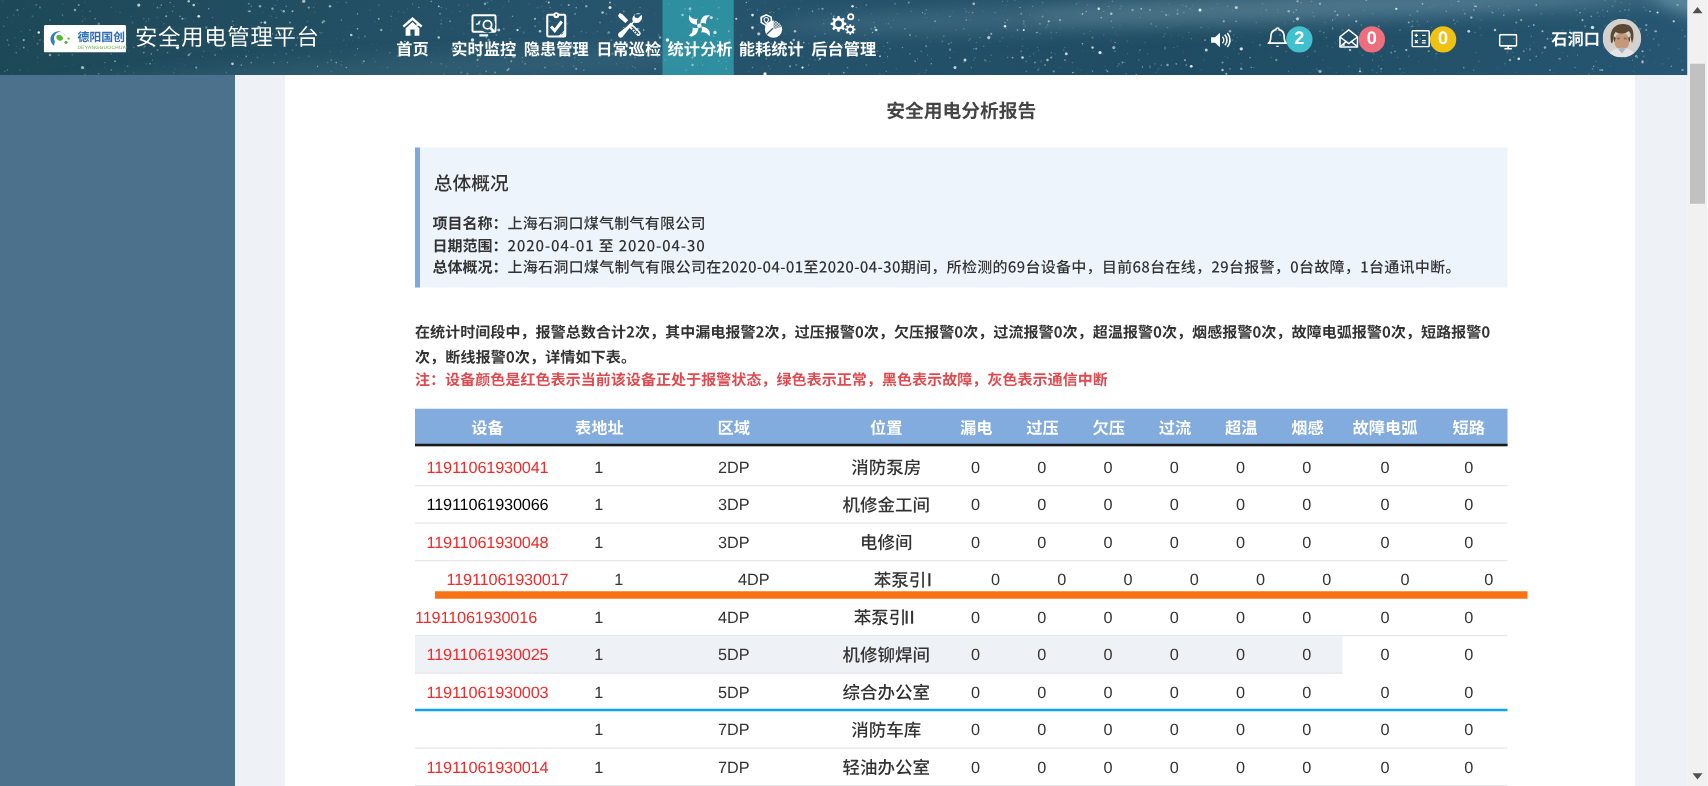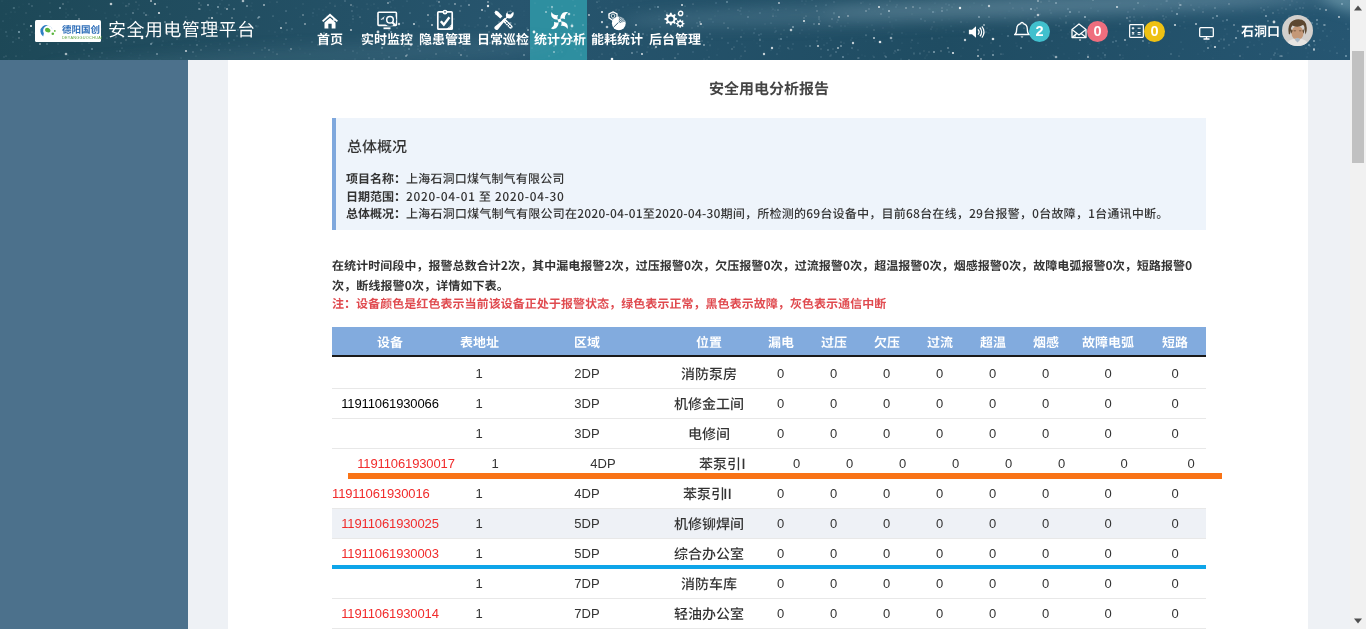--- a/index.html
+++ b/index.html
@@ -2306,20 +2306,23 @@
     <div style="position:absolute;left:812px;top:0;width:62px;height:30px;display:flex;align-items:center;justify-content:center">
       <svg width="26" height="20" viewBox="0 0 26 20" style="display:block">
         <g fill="#ffffff" transform="translate(0,15) scale(0.013000,-0.013000)">
           <use href="#b77ED"></use>
           <use href="#b8DEF" x="1000"></use>
         </g>
       </svg>
     </div>
   </div>
 <div style="position:absolute;left:332px;top:358.5px;width:874px;height:30px;border-bottom:1px solid #e8e8e8">
+    <div style="position:absolute;left:0px;top:0;width:116px;height:30px;display:flex;align-items:center;justify-content:center">
+      <span style="font:13px 'Liberation Sans',sans-serif;color:#f12b2b;letter-spacing:-0.12px">11911061930041</span>
+    </div>
     <div style="position:absolute;left:116px;top:0;width:62px;height:30px;font:13px/30px 'Liberation Sans',sans-serif;color:#333;text-align:center">1</div>
     <div style="position:absolute;left:178px;top:0;width:154px;height:30px;font:13px/30px 'Liberation Sans',sans-serif;color:#333;text-align:center">2DP</div>
     <div style="position:absolute;left:332px;top:0;width:90px;height:30px;display:flex;align-items:center;justify-content:center">
       <svg width="56" height="21" viewBox="0 0 56 21" style="display:block">
         <g fill="#333333" transform="translate(0,16) scale(0.014000,-0.014000)">
           <use href="#m6D88"></use>
           <use href="#m9632" x="1000"></use>
           <use href="#m6CF5" x="2000"></use>
           <use href="#m623F" x="3000"></use>
         </g>
@@ -2354,20 +2357,23 @@
     <div style="position:absolute;left:422px;top:0;width:53px;height:30px;font:13px/30px 'Liberation Sans',sans-serif;color:#333;text-align:center">0</div>
     <div style="position:absolute;left:475px;top:0;width:53px;height:30px;font:13px/30px 'Liberation Sans',sans-serif;color:#333;text-align:center">0</div>
     <div style="position:absolute;left:528px;top:0;width:53px;height:30px;font:13px/30px 'Liberation Sans',sans-serif;color:#333;text-align:center">0</div>
     <div style="position:absolute;left:581px;top:0;width:53px;height:30px;font:13px/30px 'Liberation Sans',sans-serif;color:#333;text-align:center">0</div>
     <div style="position:absolute;left:634px;top:0;width:53px;height:30px;font:13px/30px 'Liberation Sans',sans-serif;color:#333;text-align:center">0</div>
     <div style="position:absolute;left:687px;top:0;width:53px;height:30px;font:13px/30px 'Liberation Sans',sans-serif;color:#333;text-align:center">0</div>
     <div style="position:absolute;left:740px;top:0;width:72px;height:30px;font:13px/30px 'Liberation Sans',sans-serif;color:#333;text-align:center">0</div>
     <div style="position:absolute;left:812px;top:0;width:62px;height:30px;font:13px/30px 'Liberation Sans',sans-serif;color:#333;text-align:center">0</div>
   </div>
 <div style="position:absolute;left:332px;top:418.5px;width:874px;height:30px;border-bottom:1px solid #e8e8e8">
+    <div style="position:absolute;left:0px;top:0;width:116px;height:30px;display:flex;align-items:center;justify-content:center">
+      <span style="font:13px 'Liberation Sans',sans-serif;color:#f12b2b;letter-spacing:-0.12px">11911061930048</span>
+    </div>
     <div style="position:absolute;left:116px;top:0;width:62px;height:30px;font:13px/30px 'Liberation Sans',sans-serif;color:#333;text-align:center">1</div>
     <div style="position:absolute;left:178px;top:0;width:154px;height:30px;font:13px/30px 'Liberation Sans',sans-serif;color:#333;text-align:center">3DP</div>
     <div style="position:absolute;left:332px;top:0;width:90px;height:30px;display:flex;align-items:center;justify-content:center">
       <svg width="42" height="21" viewBox="0 0 42 21" style="display:block">
         <g fill="#333333" transform="translate(0,16) scale(0.014000,-0.014000)">
           <use href="#m7535"></use>
           <use href="#m4FEE" x="1000"></use>
           <use href="#m95F4" x="2000"></use>
         </g>
       </svg>
@@ -2424,21 +2430,21 @@
     </div>
     <div style="position:absolute;left:422px;top:0;width:53px;height:30px;font:13px/30px 'Liberation Sans',sans-serif;color:#333;text-align:center">0</div>
     <div style="position:absolute;left:475px;top:0;width:53px;height:30px;font:13px/30px 'Liberation Sans',sans-serif;color:#333;text-align:center">0</div>
     <div style="position:absolute;left:528px;top:0;width:53px;height:30px;font:13px/30px 'Liberation Sans',sans-serif;color:#333;text-align:center">0</div>
     <div style="position:absolute;left:581px;top:0;width:53px;height:30px;font:13px/30px 'Liberation Sans',sans-serif;color:#333;text-align:center">0</div>
     <div style="position:absolute;left:634px;top:0;width:53px;height:30px;font:13px/30px 'Liberation Sans',sans-serif;color:#333;text-align:center">0</div>
     <div style="position:absolute;left:687px;top:0;width:53px;height:30px;font:13px/30px 'Liberation Sans',sans-serif;color:#333;text-align:center">0</div>
     <div style="position:absolute;left:740px;top:0;width:72px;height:30px;font:13px/30px 'Liberation Sans',sans-serif;color:#333;text-align:center">0</div>
     <div style="position:absolute;left:812px;top:0;width:62px;height:30px;font:13px/30px 'Liberation Sans',sans-serif;color:#333;text-align:center">0</div>
   </div>
-<div style="position:absolute;left:332px;top:508.5px;width:874px;height:30px;background:#eef1f6;border-bottom:1px solid #e8e8e8">
+<div style="position:absolute;left:332px;top:508.5px;width:742px;height:30px;background:#eef1f6;border-bottom:1px solid #e8e8e8">
     <div style="position:absolute;left:0px;top:0;width:116px;height:30px;display:flex;align-items:center;justify-content:center">
       <span style="font:13px 'Liberation Sans',sans-serif;color:#f12b2b;letter-spacing:-0.12px">11911061930025</span>
     </div>
     <div style="position:absolute;left:116px;top:0;width:62px;height:30px;font:13px/30px 'Liberation Sans',sans-serif;color:#333;text-align:center">1</div>
     <div style="position:absolute;left:178px;top:0;width:154px;height:30px;font:13px/30px 'Liberation Sans',sans-serif;color:#333;text-align:center">5DP</div>
     <div style="position:absolute;left:332px;top:0;width:90px;height:30px;display:flex;align-items:center;justify-content:center">
       <svg width="70" height="21" viewBox="0 0 70 21" style="display:block">
         <g fill="#333333" transform="translate(0,16) scale(0.014000,-0.014000)">
           <use href="#m673A"></use>
           <use href="#m4FEE" x="1000"></use>
@@ -2450,21 +2456,21 @@
     </div>
     <div style="position:absolute;left:422px;top:0;width:53px;height:30px;font:13px/30px 'Liberation Sans',sans-serif;color:#333;text-align:center">0</div>
     <div style="position:absolute;left:475px;top:0;width:53px;height:30px;font:13px/30px 'Liberation Sans',sans-serif;color:#333;text-align:center">0</div>
     <div style="position:absolute;left:528px;top:0;width:53px;height:30px;font:13px/30px 'Liberation Sans',sans-serif;color:#333;text-align:center">0</div>
     <div style="position:absolute;left:581px;top:0;width:53px;height:30px;font:13px/30px 'Liberation Sans',sans-serif;color:#333;text-align:center">0</div>
     <div style="position:absolute;left:634px;top:0;width:53px;height:30px;font:13px/30px 'Liberation Sans',sans-serif;color:#333;text-align:center">0</div>
     <div style="position:absolute;left:687px;top:0;width:53px;height:30px;font:13px/30px 'Liberation Sans',sans-serif;color:#333;text-align:center">0</div>
     <div style="position:absolute;left:740px;top:0;width:72px;height:30px;font:13px/30px 'Liberation Sans',sans-serif;color:#333;text-align:center">0</div>
     <div style="position:absolute;left:812px;top:0;width:62px;height:30px;font:13px/30px 'Liberation Sans',sans-serif;color:#333;text-align:center">0</div>
   </div>
-<div style="position:absolute;left:332px;top:538.5px;width:874px;height:30px;border-bottom:4px solid #0ea5e9">
+<div style="position:absolute;left:332px;top:538.5px;width:874px;height:30px;border-bottom:2px solid #0ea5e9">
     <div style="position:absolute;left:0px;top:0;width:116px;height:30px;display:flex;align-items:center;justify-content:center">
       <span style="font:13px 'Liberation Sans',sans-serif;color:#f12b2b;letter-spacing:-0.12px">11911061930003</span>
     </div>
     <div style="position:absolute;left:116px;top:0;width:62px;height:30px;font:13px/30px 'Liberation Sans',sans-serif;color:#333;text-align:center">1</div>
     <div style="position:absolute;left:178px;top:0;width:154px;height:30px;font:13px/30px 'Liberation Sans',sans-serif;color:#333;text-align:center">5DP</div>
     <div style="position:absolute;left:332px;top:0;width:90px;height:30px;display:flex;align-items:center;justify-content:center">
       <svg width="70" height="21" viewBox="0 0 70 21" style="display:block">
         <g fill="#333333" transform="translate(0,16) scale(0.014000,-0.014000)">
           <use href="#m7EFC"></use>
           <use href="#m5408" x="1000"></use>

